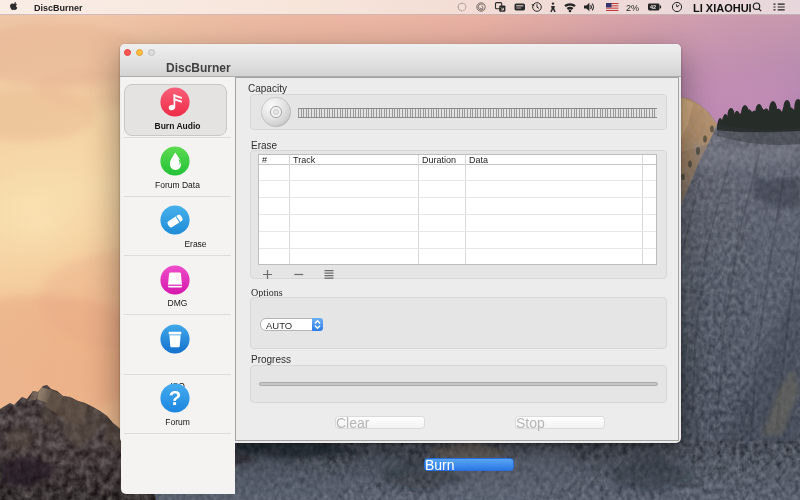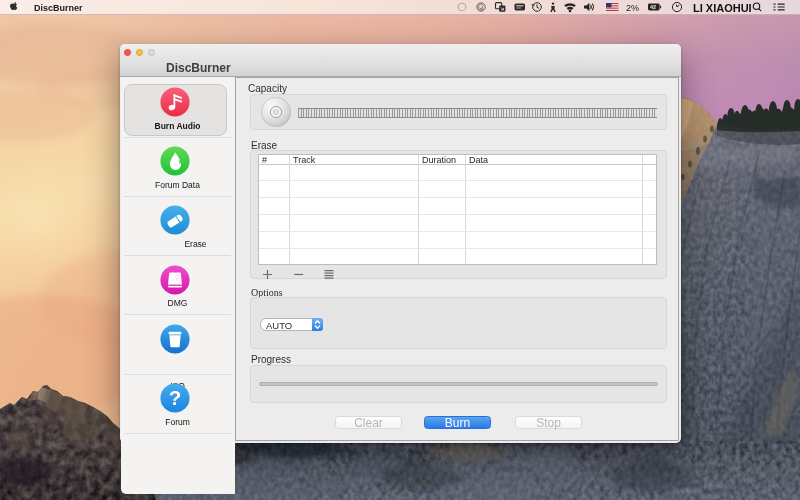--- a/index.html
+++ b/index.html
@@ -39,23 +39,23 @@
 #thead span{position:absolute;top:0px;font-size:9px;color:#1f1f1f;}
 #tblbtns{position:absolute;left:20px;top:190px;width:120px;height:14px;}
 
 #popup{position:absolute;left:24px;top:240px;width:63px;height:13px;background:#ffffff;border:1px solid #b4b4b4;border-radius:6px;box-sizing:border-box;}
 #popup .txt{position:absolute;left:5px;top:0.5px;font-size:9.5px;color:#2c2c2c;}
 #popupbtn{position:absolute;right:-1px;top:-1px;width:11px;height:13px;border-radius:0 3px 3px 0;background:linear-gradient(#6cb0f5,#2d7ce8);}
 #popupbtn svg{position:absolute;left:0;top:0;}
 
 #pbar{position:absolute;left:23px;top:304px;width:399px;height:4px;background:#c6c6c6;border:1px solid #adadad;border-radius:3px;box-sizing:border-box;}
 
-.btn{position:absolute;top:338px;width:67px;height:13px;border-radius:3.5px;font-size:12px;text-align:center;line-height:12px;box-sizing:border-box;}
+.btn{position:absolute;top:338px;width:90px;height:13px;border-radius:3.5px;font-size:14px;text-align:left;line-height:12px;box-sizing:border-box;}
 #btn-clear{left:99px;background:linear-gradient(#fefefe,#f3f3f3);border:1px solid #dadada;color:#b6b6b6;}
-#btn-burn{left:188px;background:linear-gradient(#58a5f1,#2c78e6);border:1px solid #2a6fd8;color:#ffffff;}
+#btn-burn{left:188px;background:linear-gradient(#58a5f1,#2c78e6);border:1px solid #2a6fd8;color:#ffffff;margin-top:42px;}
 #btn-stop{left:279px;background:linear-gradient(#fefefe,#f3f3f3);border:1px solid #dadada;color:#b6b6b6;}
 </style>
 </head>
 <body>
 <svg id="bg" viewBox="0 0 800 500" preserveAspectRatio="none">
 <defs>
 <linearGradient id="sky" x1="0" y1="0" x2="1" y2="0">
   <stop offset="0" stop-color="#f2cfa4"></stop>
         <stop offset="0.10" stop-color="#f4d3a6"></stop>
   <stop offset="0.22" stop-color="#f0c69e"></stop>

